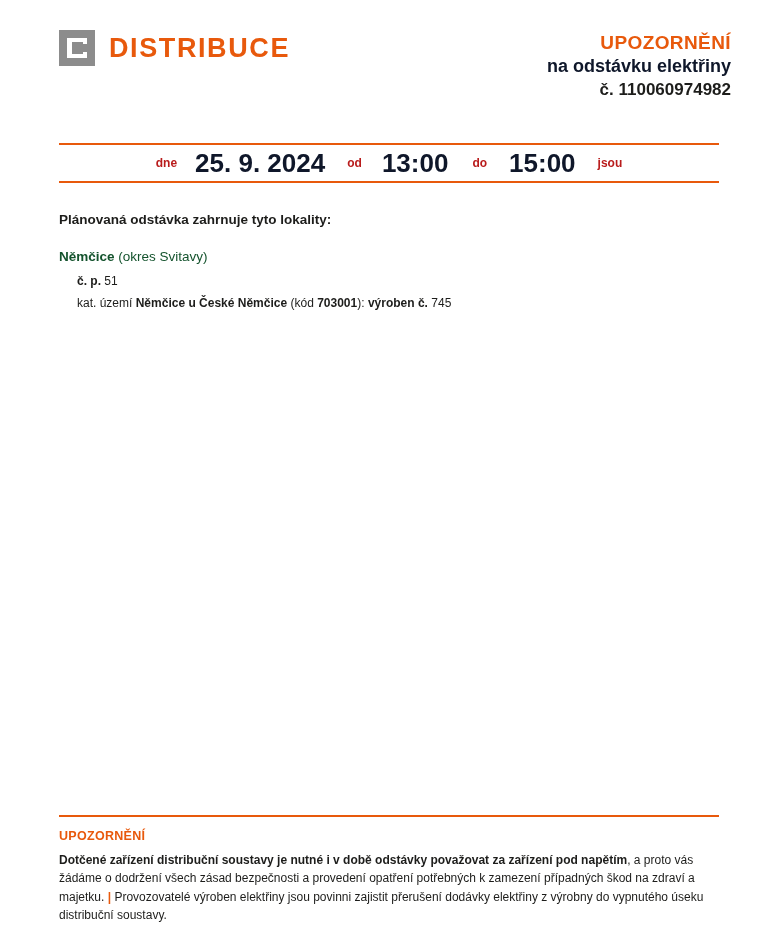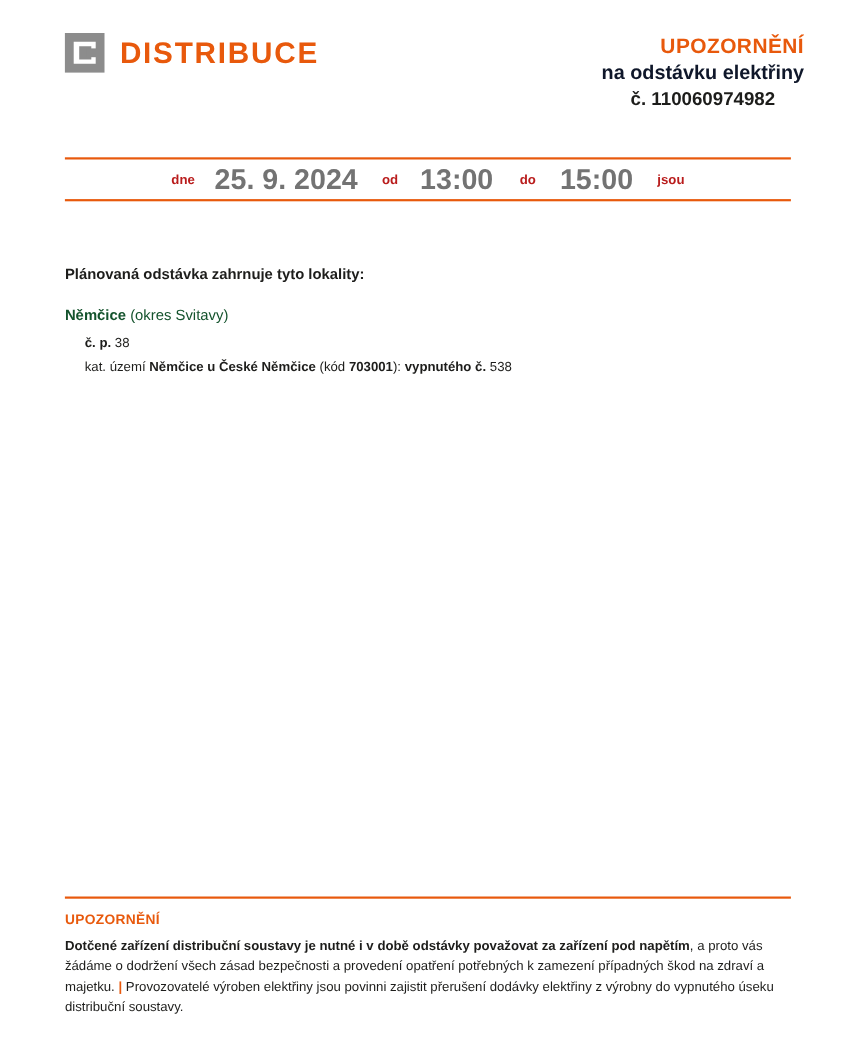--- a/index.html
+++ b/index.html
@@ -85,21 +85,20 @@
   }
   .hdr-line2 {
     color: #0f172a;
     font-size: 18px;
     font-weight: bold;
   }
   .hdr-line3 {
     color: #1d1d1b;
     font-size: 17px;
     font-weight: bold;
-    text-align: center;
   }
 
   
   .datebar-wrap {
     margin-top: 42px;
     padding: 0 14px;
   }
   .datebar {
     border-top: 2px solid #e8590c;
     border-bottom: 2px solid #e8590c;
@@ -110,33 +109,33 @@
     gap: 0;
   }
   .dl {
     font-size: 12px;
     font-weight: bold;
     color: #b91c1c;
   }
   .dv {
     font-size: 26px;
     font-weight: bold;
-    color: #737373;
+    color: #0f172a;
   }
   .sp-a { width: 18px; }
   .sp-b { width: 22px; }
   .sp-c { width: 20px; }
   .sp-d { width: 24px; }
   .sp-e { width: 22px; }
   .sp-f { width: 22px; }
 
   
   .content {
     padding: 0 14px;
-    margin-top: 59px;
+    margin-top: 29px;
   }
   .intro {
     font-size: 13.5px;
     font-weight: bold;
     color: #1d1d1b;
     margin-bottom: 22px;
   }
   .locality {
     font-size: 13.5px;
     color: #14532d;
@@ -219,29 +218,29 @@
   <div class="content">
     <div class="intro">Plánovaná odstávka zahrnuje tyto lokality:</div>
 
     <div>
       <div class="locality">
         <span class="city">Němčice</span>
         <span>(okres Svitavy)</span>
       </div>
       <div class="detail">
         <b>č. p.</b>
-        <span>38</span>
+        <span>51</span>
       </div>
       <div class="detail">
         <span>kat. území</span>
         <b>Němčice u České Němčice</b>
         <span>(kód</span>
         <b>703001</b><span>):</span>
-        <b>vypnutého č.</b>
-        <span>538</span>
+        <b>výroben č.</b>
+        <span>745</span>
       </div>
     </div>
   </div>
 
   <div class="footer">
     <div class="footer-rule"></div>
     <div class="footer-title">UPOZORNĚNÍ</div>
     <div class="footer-text"><span class="strong">Dotčené zařízení distribuční soustavy je nutné i v době odstávky považovat za zařízení pod napětím</span><span>, a proto vás žádáme o dodržení všech zásad bezpečnosti a provedení opatření potřebných k zamezení případných škod na zdraví a majetku.</span> <span class="sep">|</span> <span>Provozovatelé výroben elektřiny jsou povinni zajistit přerušení dodávky elektřiny z výrobny do vypnutého úseku distribuční soustavy.</span></div>
   </div>
 

